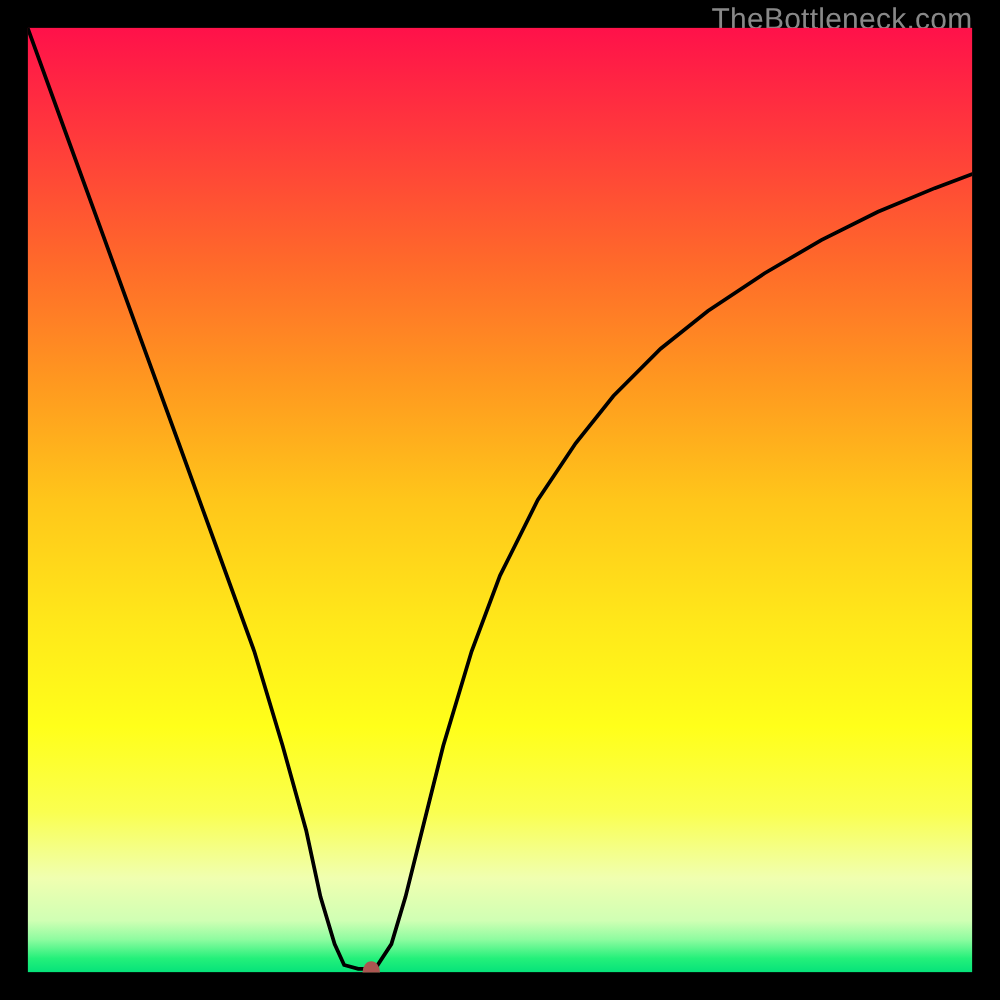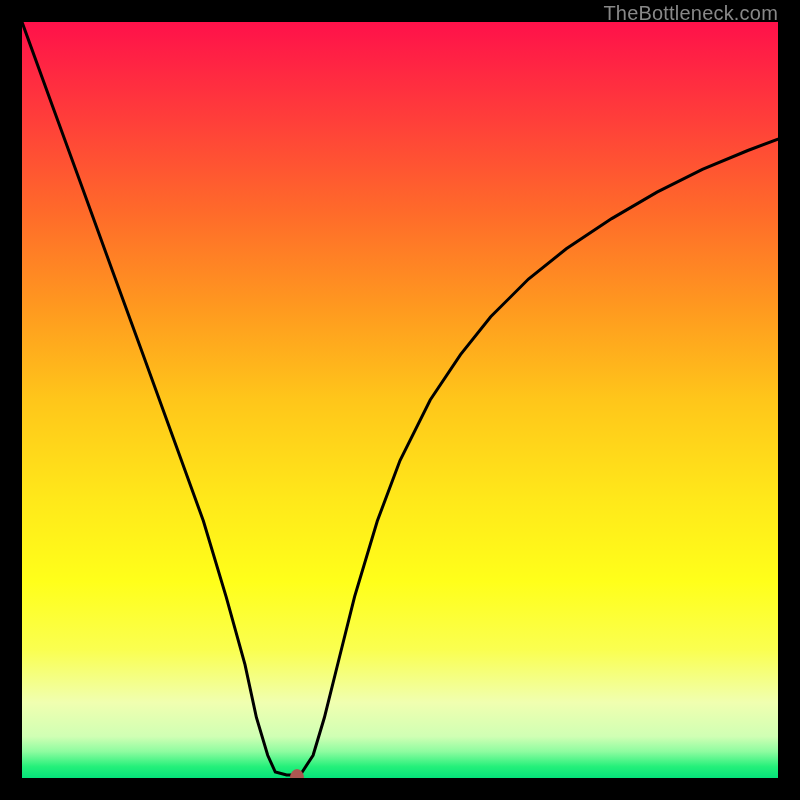--- a/index.html
+++ b/index.html
@@ -36,21 +36,21 @@
     left: 0;
     top: 0;
     width: 100%;
     height: 100%;
   }
   .watermark {
     position: absolute;
     top: 2px;
     right: 22px;
     color: #888;
-    font-size: 20px;
+    font-size: 24px;
     font-weight: 500;
     letter-spacing: 0.2px;
   }
   .dot {
     position: absolute;
     width: 14px;
     height: 18px;
     border-radius: 50%;
     transform: translate(-50%, -50%);
   }

